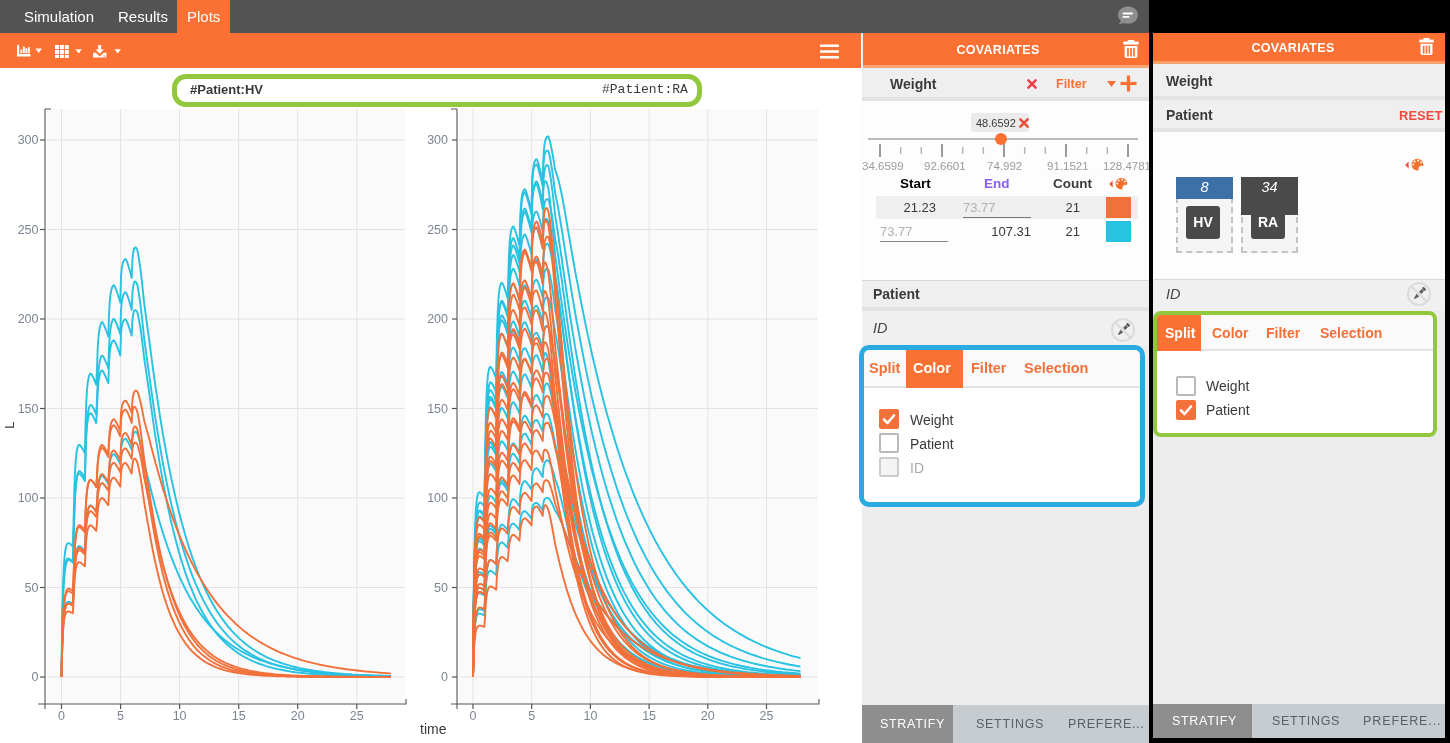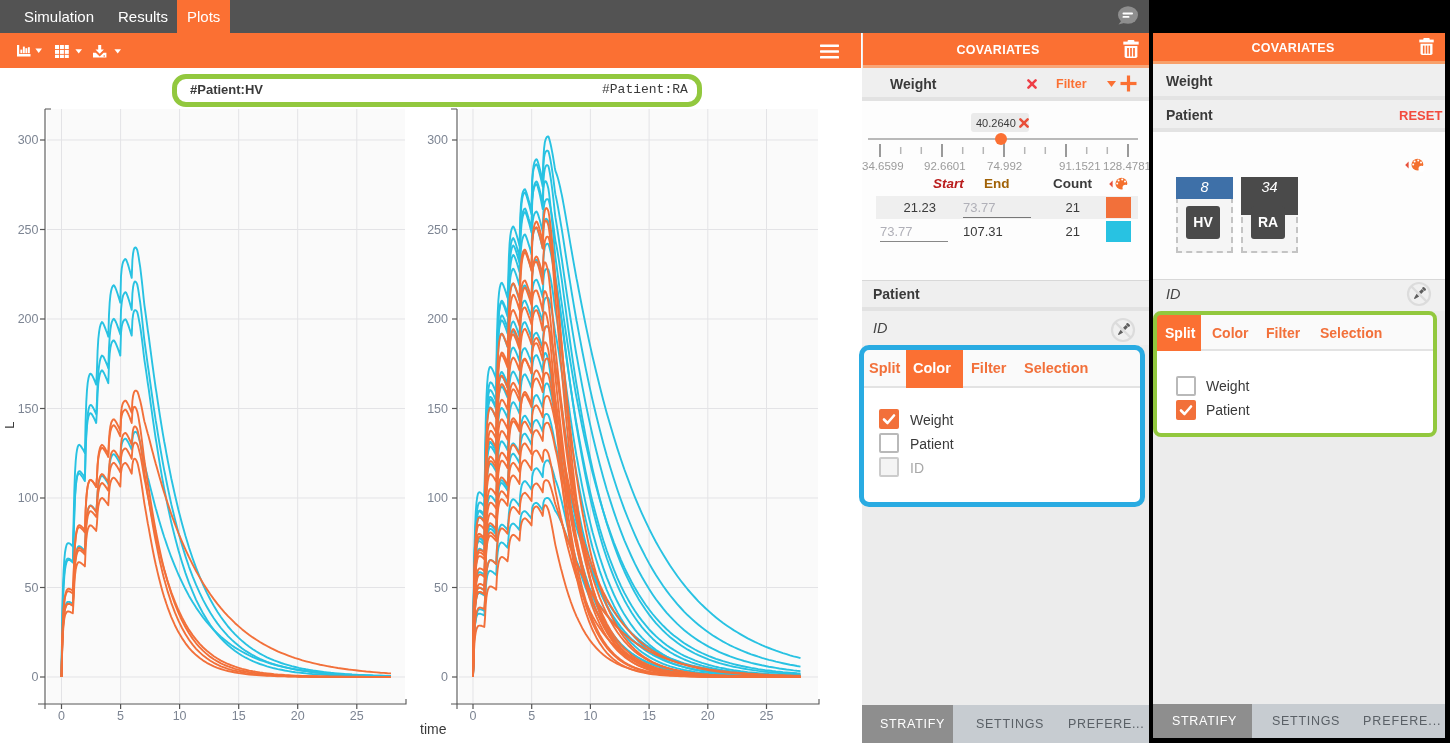--- a/index.html
+++ b/index.html
@@ -241,21 +241,21 @@
   <svg class="abs" style="left:1120px;top:75px;" width="17" height="17" viewBox="0 0 17 17">
       <g stroke="#fb7033" stroke-width="3.2">
         <line x1="8.5" y1="0.5" x2="8.5" y2="16.5"></line>
         <line x1="0.5" y1="8.5" x2="16.5" y2="8.5"></line>
       </g>
     </svg>
 
   <div class="abs" style="left:862px;top:101px;width:288px;height:179px;background:#fdfdfd;"></div>
 
   <div class="abs" style="left:971px;top:113px;width:58px;height:19px;background:#ebebeb;border-radius:3px;"></div>
-  <div class="abs" style="left:976px;top:117px;color:#3a3a3a;font-size:11px;">40.2640</div>
+  <div class="abs" style="left:976px;top:117px;color:#3a3a3a;font-size:11px;">48.6592</div>
   <svg class="abs" style="left:1018.5px;top:118px;" width="10" height="10" viewBox="0 0 11 11">
       <g stroke="#e8503a" stroke-width="2.8" stroke-linecap="round">
         <line x1="1.5" y1="1.5" x2="9.5" y2="9.5"></line>
         <line x1="9.5" y1="1.5" x2="1.5" y2="9.5"></line>
       </g>
     </svg>
 
   <div class="abs" style="left:868px;top:138px;width:270px;height:2px;background:#b9b9b9;"></div>
   <div class="abs" style="left:995px;top:133px;width:12px;height:12px;border-radius:50%;background:#fb7033;"></div>
 
@@ -275,45 +275,45 @@
       <line x1="156.7" y1="4" x2="156.7" y2="11"></line>
         <line x1="177.3" y1="4" x2="177.3" y2="11"></line>
       <line x1="218.7" y1="4" x2="218.7" y2="11"></line>
         <line x1="239.3" y1="4" x2="239.3" y2="11"></line>
     </g>
   </svg>
   <div class="abs" style="left:858px;top:160px;width:300px;font-size:11.5px;color:#9b9b9b;">
     <span style="position:absolute;left:4px;">34.6599</span>
     <span style="position:absolute;left:66px;">92.6601</span>
     <span style="position:absolute;left:129px;">74.992</span>
-    <span style="position:absolute;left:189px;margin-left:12px;">91.1521</span>
+    <span style="position:absolute;left:189px;">91.1521</span>
     <span style="position:absolute;left:245px;">128.4781</span>
   </div>
 
-  <div class="abs bold" style="left:933px;top:176px;color:#b91c1c;font-size:13.5px;font-style:italic;">Start</div>
-  <div class="abs bold" style="left:984px;top:176px;color:#a16207;font-size:13.5px;">End</div>
+  <div class="abs bold" style="left:900px;top:176px;color:#000000;font-size:13.5px;">Start</div>
+  <div class="abs bold" style="left:984px;top:176px;color:#8b5cf6;font-size:13.5px;">End</div>
   <div class="abs bold" style="left:1053px;top:176px;color:#3a3a3a;font-size:13.5px;">Count</div>
   <svg class="abs" style="left:1108px;top:177px;" width="21" height="14" viewBox="0 0 21 14">
     <path d="M4.6 3.6 V10.4 L1.2 7 Z" fill="#e8503a"></path>
     <circle cx="13.4" cy="6.6" r="5.9" fill="#f4702e"></circle>
     <circle cx="17.6" cy="10.8" r="3.1" fill="#fff"></circle>
     <circle cx="10.6" cy="3.4" r="1" fill="#fff"></circle>
     <circle cx="14.2" cy="2.6" r="1" fill="#fff"></circle>
     <circle cx="17" cy="4.6" r="1" fill="#fff"></circle>
     <circle cx="9.2" cy="6.6" r="1" fill="#fff"></circle>
   </svg>
 
   <div class="abs" style="left:876px;top:196px;width:262px;height:23px;background:#efefef;"></div>
   <div class="abs" style="left:880px;top:200px;width:56px;text-align:right;color:#3a3a3a;font-size:13px;">21.23</div>
   <div class="abs" style="left:963px;top:196px;width:68px;height:22px;border-bottom:1.5px solid #777;color:#b0b0b8;font-size:13px;padding-top:4px;">73.77</div>
   <div class="abs" style="left:1060px;top:200px;width:20px;text-align:right;color:#3a3a3a;font-size:13px;">21</div>
   <div class="abs" style="left:1106px;top:197px;width:25px;height:21px;background:#f2703a;"></div>
 
   <div class="abs" style="left:880px;top:220px;width:68px;height:22px;border-bottom:1.5px solid #888;color:#b0b0b8;font-size:13px;padding-top:4px;">73.77</div>
-  <div class="abs" style="left:963px;top:224px;width:68px;color:#3a3a3a;font-size:13px;">107.31</div>
+  <div class="abs" style="left:963px;top:224px;width:68px;text-align:right;color:#3a3a3a;font-size:13px;">107.31</div>
   <div class="abs" style="left:1060px;top:224px;width:20px;text-align:right;color:#3a3a3a;font-size:13px;">21</div>
   <div class="abs" style="left:1106px;top:221px;width:25px;height:21px;background:#28c2e2;"></div>
 
   <div class="abs" style="left:862px;top:280px;width:288px;height:1px;background:#d8d8d8;"></div>
   <div class="abs" style="left:862px;top:281px;width:288px;height:26px;background:#efefef;"></div>
   <div class="abs" style="left:862px;top:307px;width:288px;height:4px;background:#e2e2e2;"></div>
   <div class="abs bold" style="left:873px;top:286px;color:#3a3a3a;font-size:14px;">Patient</div>
 
   <div class="abs" style="left:862px;top:311px;width:288px;height:34px;background:#f0f0f0;"></div>
   <div class="abs bold" style="left:873px;top:320px;color:#444;font-size:14.5px;font-style:italic;font-weight:normal;">ID</div>

